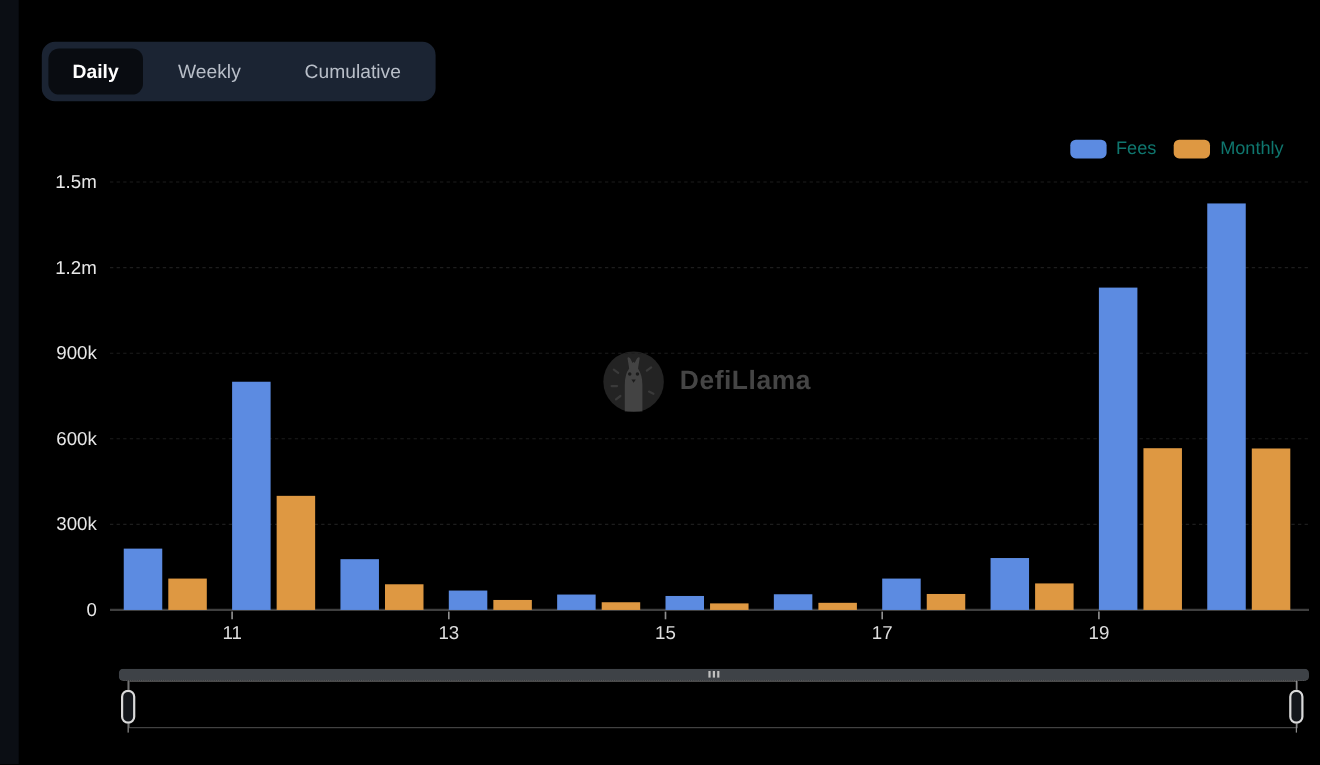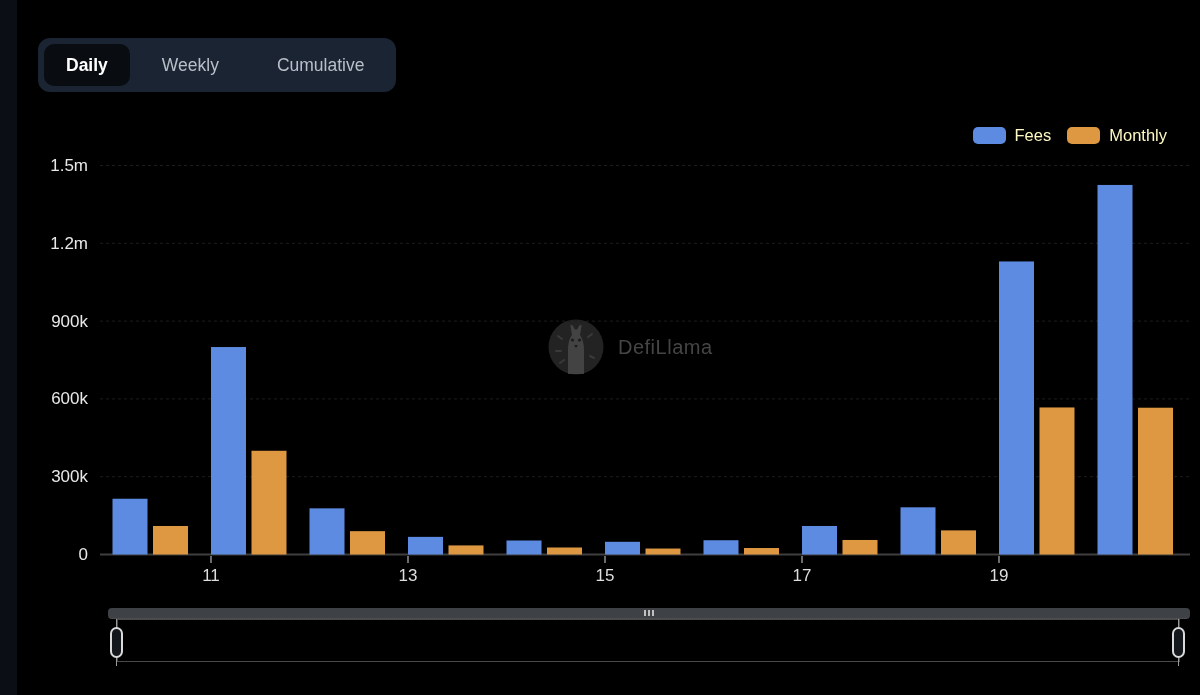--- a/index.html
+++ b/index.html
@@ -11,25 +11,25 @@
   #tabbar{position:absolute;left:38px;top:38px;height:54px;background:#1b2433;
           border-radius:12px;display:flex;align-items:center;padding:0 6px;gap:6px;box-sizing:border-box;}
   .tab{border:none;background:transparent;color:#b9bfc9;font-size:17.5px;font-weight:500;
        padding:0 26px;height:42px;border-radius:10px;cursor:pointer;font-family:Liberation Sans, sans-serif;}
   .tab.active{background:#090c11;color:#ffffff;font-weight:600;padding:0 22px;}
 
   
   #legend{position:absolute;top:126px;right:33px;display:flex;align-items:center;gap:16px;}
   .legend-item{display:flex;align-items:center;gap:9px;cursor:pointer;}
   .legend-swatch{width:33px;height:17px;border-radius:5px;display:inline-block;}
-  .legend-label{color:#fef9c3;font-size:16.5px;}
+  .legend-label{color:#0f766e;font-size:16.5px;}
 
   
   #watermark{position:absolute;left:547px;top:318px;display:flex;align-items:center;gap:13px;}
-  #wm-text{color:#454545;font-size:20px;font-weight:400;letter-spacing:.5px;}
+  #wm-text{color:#454545;font-size:24px;font-weight:700;letter-spacing:.5px;}
 
   
   #chart-svg{position:absolute;left:0;top:0;}
   #chart-svg text{font-family:"Liberation Sans",sans-serif;}
 
   
   #dz-scrollbar{position:absolute;left:108px;top:608px;width:1082px;height:11px;
                 background:#3e4247;border-radius:4px;cursor:pointer;
                 border-bottom:1px dotted #5a5a5a;box-sizing:border-box;}
   #dz-grip{position:absolute;left:50%;top:2px;transform:translateX(-50%);display:flex;gap:2px;}

